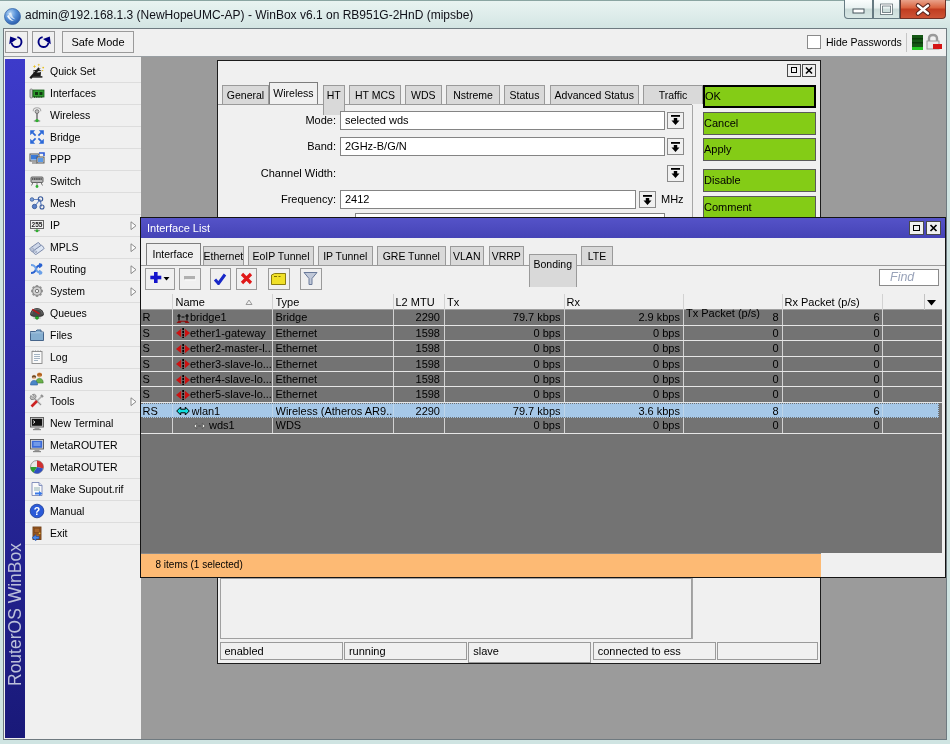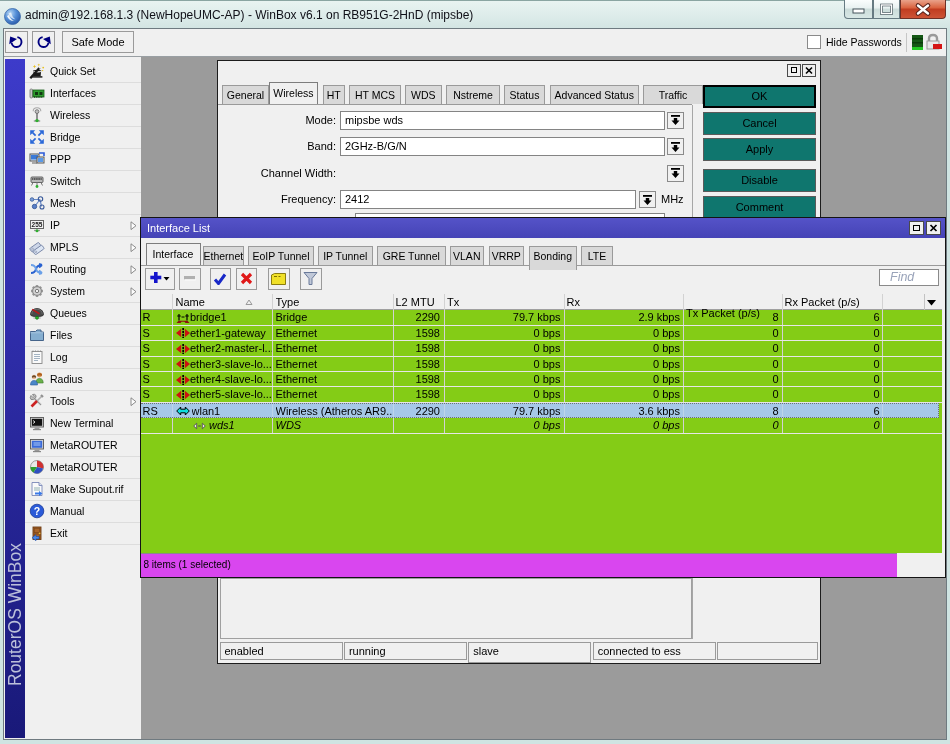--- a/index.html
+++ b/index.html
@@ -4,21 +4,21 @@
 *{margin:0;padding:0;box-sizing:border-box}
 html,body{width:950px;height:744px}
 body{position:relative;overflow:hidden;font-family:"Liberation Sans",sans-serif;font-size:11px;color:#000;background:#cfe4e2}
 .a{position:absolute}
 .btn{position:absolute;background:#f0f0f0;border:1px solid #9a9a9a;display:flex;align-items:center;justify-content:center}
 .tab{position:absolute;border:1px solid #9a9a9a;border-bottom:none;background:#d9d9d9;text-align:center;color:#000;line-height:19px;white-space:nowrap;overflow:hidden;font-size:10.5px}
 .tabA{position:absolute;border:1px solid #7d7d7d;border-bottom:none;background:#f0f0f0;text-align:center;line-height:21px;z-index:3;white-space:nowrap;overflow:hidden;font-size:10.5px}
 .inp{position:absolute;background:#fff;border:1px solid #848484;line-height:17px;padding-left:4px;overflow:hidden;white-space:nowrap}
 .dd{position:absolute;width:17px;height:17px;background:#f0f0f0;border:1px solid #8a8a8a;display:flex;align-items:center;justify-content:center}
 .lbl{position:absolute;text-align:right;line-height:19px}
-.pbtn{position:absolute;background:#0f766e;border:1px solid #5a5a5a;text-align:center;line-height:21px}
+.pbtn{position:absolute;background:#84cc16;border:1px solid #5a5a5a;line-height:21px}
 .mi{position:absolute;left:0;width:116px;height:22px}
 .mi .ic{position:absolute;left:4px;top:3px;width:16px;height:16px}
 .mi .tx{position:absolute;left:25px;top:0;line-height:22px;white-space:nowrap;font-size:10.5px}
 .sep{position:absolute;left:0;width:116px;height:1px;background:#ddd}
 .arr{position:absolute;right:5px;top:6.5px;width:6px;height:9px}
 .cell{position:absolute;overflow:hidden;white-space:nowrap;line-height:15px}
 .num{text-align:right}
 </style></head>
 <body>
 
@@ -354,30 +354,30 @@
 
 <div class="a" id="dlg" style="left:217px;top:59.5px;width:603.5px;height:604px;border:1px solid #1c1c1c;background:#f0f0f0">
  <div class="a" style="left:569px;top:3.5px;width:14px;height:13px;background:#f0f0f0;border:1px solid #4a4a4a">
       <div class="a" style="left:2.5px;top:2px;width:6.5px;height:5.5px;border:1.5px solid #000"></div>
     </div>
  <div class="a" style="left:584px;top:3.5px;width:14px;height:13px;background:#f0f0f0;border:1px solid #4a4a4a"><svg width="12" height="11">
         <path d="M3 2.5 L9 8.5 M9 2.5 L3 8.5" stroke="#000" stroke-width="1.6"></path>
       </svg></div>
  <div class="a" style="left:0;top:43.5px;width:474px;height:1px;background:#9a9a9a"></div>
  <div class="tab" style="left:4px;top:24.5px;width:47px;height:19px">General</div>
- <div class="tab" style="left:105px;top:24.5px;width:21.5px;height:19px">HT</div>
+ <div class="tab" style="left:105px;top:24.5px;width:21.5px;height:30px">HT</div>
  <div class="tab" style="left:131px;top:24.5px;width:52px;height:19px">HT MCS</div>
  <div class="tab" style="left:187px;top:24.5px;width:36.5px;height:19px">WDS</div>
  <div class="tab" style="left:228px;top:24.5px;width:54px;height:19px">Nstreme</div>
  <div class="tab" style="left:286px;top:24.5px;width:41px;height:19px">Status</div>
  <div class="tab" style="left:331.5px;top:24.5px;width:89.5px;height:19px">Advanced Status</div>
  <div class="tab" style="left:425px;top:24.5px;width:60px;height:19px">Traffic</div>
  <div class="tabA" style="left:51px;top:21.5px;width:49px;height:22px">Wireless</div>
  <div class="lbl" style="left:8px;top:50px;width:110px">Mode:</div>
- <div class="inp" style="left:122px;top:50px;width:325px;height:19px">mipsbe wds</div>
+ <div class="inp" style="left:122px;top:50px;width:325px;height:19px">selected wds</div>
  <div class="dd" style="left:448.5px;top:51px">
       <svg width="9" height="10">
         <rect x="0" y="0" width="9" height="1.8" fill="#000"></rect>
         <path d="M4.5 10 L0.5 5.5 H2.8 V3 H6.2 V5.5 H8.5 Z" fill="#000"></path>
       </svg>
     </div>
  <div class="lbl" style="left:8px;top:76.5px;width:110px">Band:</div>
  <div class="inp" style="left:122px;top:76.5px;width:325px;height:19px">2GHz-B/G/N</div>
  <div class="dd" style="left:448.5px;top:77.5px">
       <svg width="9" height="10">
@@ -424,21 +424,21 @@
  <div class="a" style="left:785px;top:3.5px;width:15px;height:14px;background:#f0f0f0;border:1px solid #4a4a4a"><svg width="13" height="12">
         <path d="M3.5 3 L9.5 9 M9.5 3 L3.5 9" stroke="#000" stroke-width="1.7"></path>
       </svg></div>
  <div class="a" style="left:0;top:47.5px;width:804px;height:1px;background:#9a9a9a"></div>
  <div class="tab" style="left:62px;top:28px;width:41.5px;height:19.5px">Ethernet</div>
  <div class="tab" style="left:107.5px;top:28px;width:66px;height:19.5px">EoIP Tunnel</div>
  <div class="tab" style="left:177.5px;top:28px;width:54.5px;height:19.5px">IP Tunnel</div>
  <div class="tab" style="left:236.5px;top:28px;width:68.5px;height:19.5px">GRE Tunnel</div>
  <div class="tab" style="left:309px;top:28px;width:34.5px;height:19.5px">VLAN</div>
  <div class="tab" style="left:348px;top:28px;width:35.5px;height:19.5px">VRRP</div>
- <div class="tab" style="left:388px;top:28px;width:48.5px;height:24px">Bonding</div>
+ <div class="tab" style="left:388px;top:36px;width:48.5px;height:33px">Bonding</div>
  <div class="tab" style="left:440.5px;top:28px;width:32px;height:19.5px">LTE</div>
  <div class="tabA" style="left:5px;top:25px;width:55px;height:22.5px">Interface</div>
  <div class="btn" style="left:4px;top:50px;width:30px;height:22px">
       <svg width="20" height="13">
         <rect x="4" y="0" width="3.6" height="11" fill="#1414cc"></rect>
         <rect x="0.3" y="3.7" width="11" height="3.6" fill="#1414cc"></rect>
         <path d="M13.5 5 h6 l-3 3.5 Z" fill="#000"></path>
       </svg>
     </div>
  <div class="btn" style="left:38.5px;top:50px;width:22px;height:22px">
@@ -462,21 +462,21 @@
         <path d="M0.5 11.5 V2 l3 -1.5 h11 v11 Z" fill="#f0e028" stroke="#807000" stroke-width="0.9"></path>
         <path d="M3 3.5 h3 M7.5 3.5 h2" stroke="#807000" stroke-width="1"></path>
       </svg>
     </div>
  <div class="btn" style="left:159.5px;top:50px;width:21.5px;height:22px">
       <svg width="15" height="13">
         <path d="M1 0.5 h13 l-5 6 v6 h-3 v-6 Z" fill="#c0c8d8" stroke="#6a7a9a" stroke-width="1"></path>
       </svg>
     </div>
  <div class="a" style="left:738.5px;top:51.5px;width:60px;height:17px;background:#fff;border:1px solid #8a8a8a;font-style:italic;color:#9aa4ba;line-height:15px;padding-left:10px;font-size:12.5px">Find</div>
- <div class="a" id="tbl" style="left:0;top:76.5px;width:801px;height:258.5px;background:#84cc16">
+ <div class="a" id="tbl" style="left:0;top:76.5px;width:801px;height:258.5px;background:#737373">
   <div class="a" style="left:0;top:0;width:801px;height:16.4px;background:#f0f0f0;border-bottom:1px solid #a0a0a0"></div>
   <div class="cell" style="left:35px;top:1px;width:70px;line-height:15px">Name</div>
   <div class="cell" style="left:135px;top:1px;width:80px">Type</div>
   <div class="cell" style="left:255px;top:1px;width:45px">L2 MTU</div>
   <div class="cell" style="left:306.5px;top:1px;width:60px">Tx</div>
   <div class="cell" style="left:426px;top:1px;width:60px">Rx</div>
   <div class="cell" style="left:545.5px;top:12px;width:90px">Tx Packet (p/s)</div>
   <div class="cell" style="left:644px;top:1px;width:95px">Rx Packet (p/s)</div>
   <svg class="a" style="left:104px;top:5px" width="8" height="7">
         <path d="M4 1 L7 5.5 H1 Z" fill="none" stroke="#9a9a9a" stroke-width="1"></path>
@@ -626,33 +626,33 @@
             </svg>
           </div>
           <div class="cell" style="left:51px;top:0;width:80px;line-height:14px">wlan1</div>
           <div class="cell" style="left:135px;top:0;width:116px;line-height:14px">Wireless (Atheros AR9...</div>
           <div class="cell num" style="left:252px;top:0;width:47.5px;line-height:14px">2290</div>
           <div class="cell num" style="left:303px;top:0;width:117px;line-height:14px">79.7 kbps</div>
           <div class="cell num" style="left:423px;top:0;width:116.5px;line-height:14px">3.6 kbps</div>
           <div class="cell num" style="left:542.5px;top:0;width:95.5px;line-height:14px">8</div>
           <div class="cell num" style="left:641px;top:0;width:98px;line-height:14px">6</div>
         </div>
-        <div class="a" style="left:0;top:124.2px;width:801px;height:15.4px;border-bottom:1px solid #e6e6e6;font-style:italic;">
+        <div class="a" style="left:0;top:124.2px;width:801px;height:15.4px;border-bottom:1px solid #e6e6e6;">
           <div class="cell" style="left:2px;top:0;width:28px;line-height:14px"></div>
           <div class="a" style="left:52px;top:2.5px;width:14px;height:11px">
             <svg width="13" height="8" style="position:absolute;left:0;top:1px">
               <path d="M0.7 4 L3.7 1.2 V6.8 Z" fill="#ecece8" stroke="#555" stroke-width="0.9"></path>
               <path d="M12.3 4 L9.3 1.2 V6.8 Z" fill="#ecece8" stroke="#555" stroke-width="0.9"></path>
               <rect x="5.2" y="3.4" width="2.6" height="1.2" fill="#555"></rect>
             </svg>
           </div>
           <div class="cell" style="left:68.5px;top:0;width:62.5px;line-height:14px">wds1</div>
           <div class="cell" style="left:135px;top:0;width:116px;line-height:14px">WDS</div>
           <div class="cell num" style="left:252px;top:0;width:47.5px;line-height:14px"></div>
           <div class="cell num" style="left:303px;top:0;width:117px;line-height:14px">0 bps</div>
           <div class="cell num" style="left:423px;top:0;width:116.5px;line-height:14px">0 bps</div>
           <div class="cell num" style="left:542.5px;top:0;width:95.5px;line-height:14px">0</div>
           <div class="cell num" style="left:641px;top:0;width:98px;line-height:14px">0</div>
         </div>
       </div>
  </div>
- <div class="a" style="left:0;top:335px;width:756px;height:24px;background:#d946ef;border-top:1px solid #8a8a8a;line-height:22px;padding-left:3px;font-size:10px">8 items (1 selected)</div>
+ <div class="a" style="left:0;top:335px;width:680px;height:24px;background:#fdba74;border-top:1px solid #8a8a8a;line-height:22px;padding-left:15px;font-size:10px">8 items (1 selected)</div>
 </div>
 
 </body></html>

